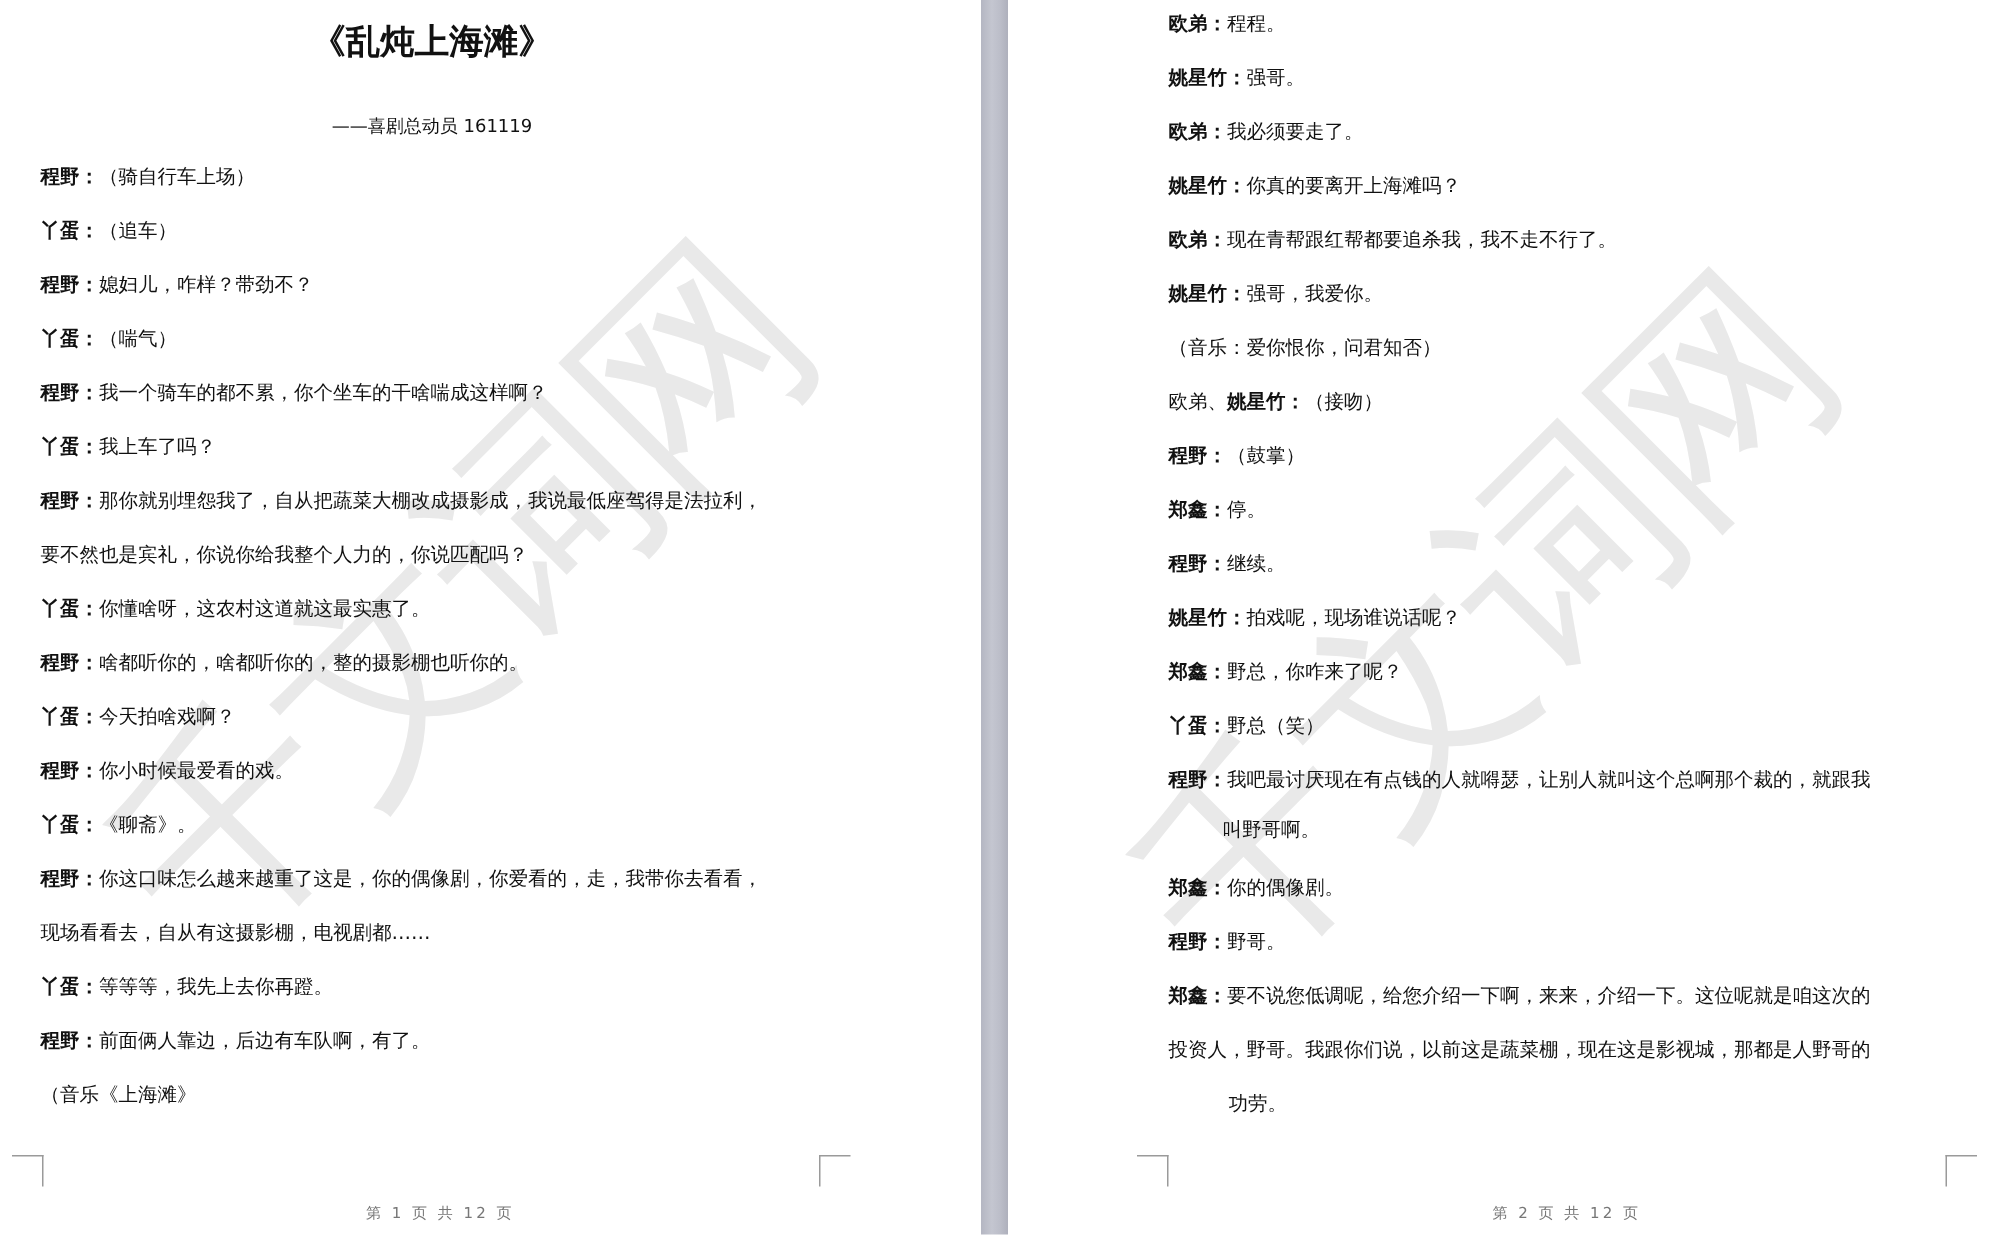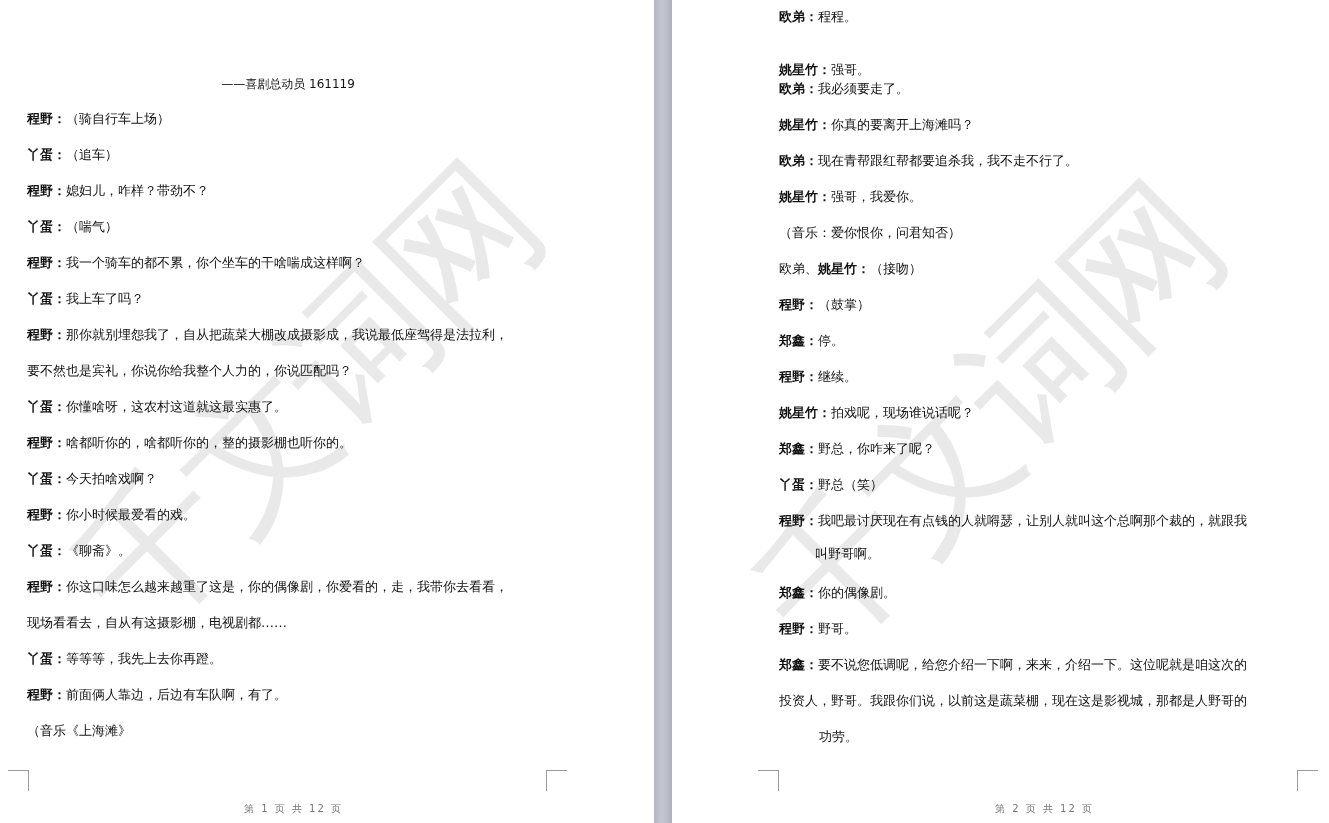--- a/index.html
+++ b/index.html
@@ -46,20 +46,21 @@
     .footer {
       position: absolute; font-size: 10px; color: #777; letter-spacing: 2px; z-index: 1;
       white-space: nowrap;
     }
   </style>
 </head>
 <body>
 
 <div class="page" id="page1">
   <div class="watermark" id="wm1">千文词网</div>
+  <div class="title">《乱炖上海滩》</div>
   <div class="subtitle">——喜剧总动员 161119</div>
   <div id="p1-lines">
       <div class="line" style="left: 27px; top: 111px;"><span class="speaker">程野：</span><span>（骑自行车上场）</span></div>
       <div class="line" style="left: 27px; top: 147px;"><span class="speaker">丫蛋：</span><span>（追车）</span></div>
       <div class="line" style="left: 27px; top: 183px;"><span class="speaker">程野：</span><span>媳妇儿，咋样？带劲不？</span></div>
       <div class="line" style="left: 27px; top: 219px;"><span class="speaker">丫蛋：</span><span>（喘气）</span></div>
       <div class="line" style="left: 27px; top: 255px;"><span class="speaker">程野：</span><span>我一个骑车的都不累，你个坐车的干啥喘成这样啊？</span></div>
       <div class="line" style="left: 27px; top: 291px;"><span class="speaker">丫蛋：</span><span>我上车了吗？</span></div>
       <div class="line" style="left: 27px; top: 327px;"><span class="speaker">程野：</span><span>那你就别埋怨我了，自从把蔬菜大棚改成摄影成，我说最低座驾得是法拉利，</span></div>
       <div class="line" style="left: 27px; top: 363px;"><span>要不然也是宾礼，你说你给我整个人力的，你说匹配吗？</span></div>
@@ -78,21 +79,21 @@
   <div class="corner tr" style="left:546px; top:770px;"></div>
   <div class="footer" style="left:244px; top:802px;">第 1 页 共 12 页</div>
 </div>
 
 <div class="separator"></div>
 
 <div class="page" id="page2">
   <div class="watermark" id="wm2" style="left:30px; top:320px;">千文词网</div>
   <div id="p2-lines">
       <div class="line" style="left: 107px; top: 9px;"><span class="speaker">欧弟：</span><span>程程。</span></div>
-      <div class="line" style="left: 107px; top: 45px; margin-top: 17px;"><span class="speaker">姚星竹：</span><span>强哥。</span></div>
+      <div class="line" style="left: 107px; top: 45px;"><span class="speaker">姚星竹：</span><span>强哥。</span></div>
       <div class="line" style="left: 107px; top: 81px;"><span class="speaker">欧弟：</span><span>我必须要走了。</span></div>
       <div class="line" style="left: 107px; top: 117px;"><span class="speaker">姚星竹：</span><span>你真的要离开上海滩吗？</span></div>
       <div class="line" style="left: 107px; top: 153px;"><span class="speaker">欧弟：</span><span>现在青帮跟红帮都要追杀我，我不走不行了。</span></div>
       <div class="line" style="left: 107px; top: 189px;"><span class="speaker">姚星竹：</span><span>强哥，我爱你。</span></div>
       <div class="line" style="left: 107px; top: 225px;"><span>（音乐：爱你恨你，问君知否）</span></div>
       <div class="line" style="left: 107px; top: 261px;"><span>欧弟、</span><span class="speaker">姚星竹：</span><span>（接吻）</span></div>
       <div class="line" style="left: 107px; top: 297px;"><span class="speaker">程野：</span><span>（鼓掌）</span></div>
       <div class="line" style="left: 107px; top: 333px;"><span class="speaker">郑鑫：</span><span>停。</span></div>
       <div class="line" style="left: 107px; top: 369px;"><span class="speaker">程野：</span><span>继续。</span></div>
       <div class="line" style="left: 107px; top: 405px;"><span class="speaker">姚星竹：</span><span>拍戏呢，现场谁说话呢？</span></div>

